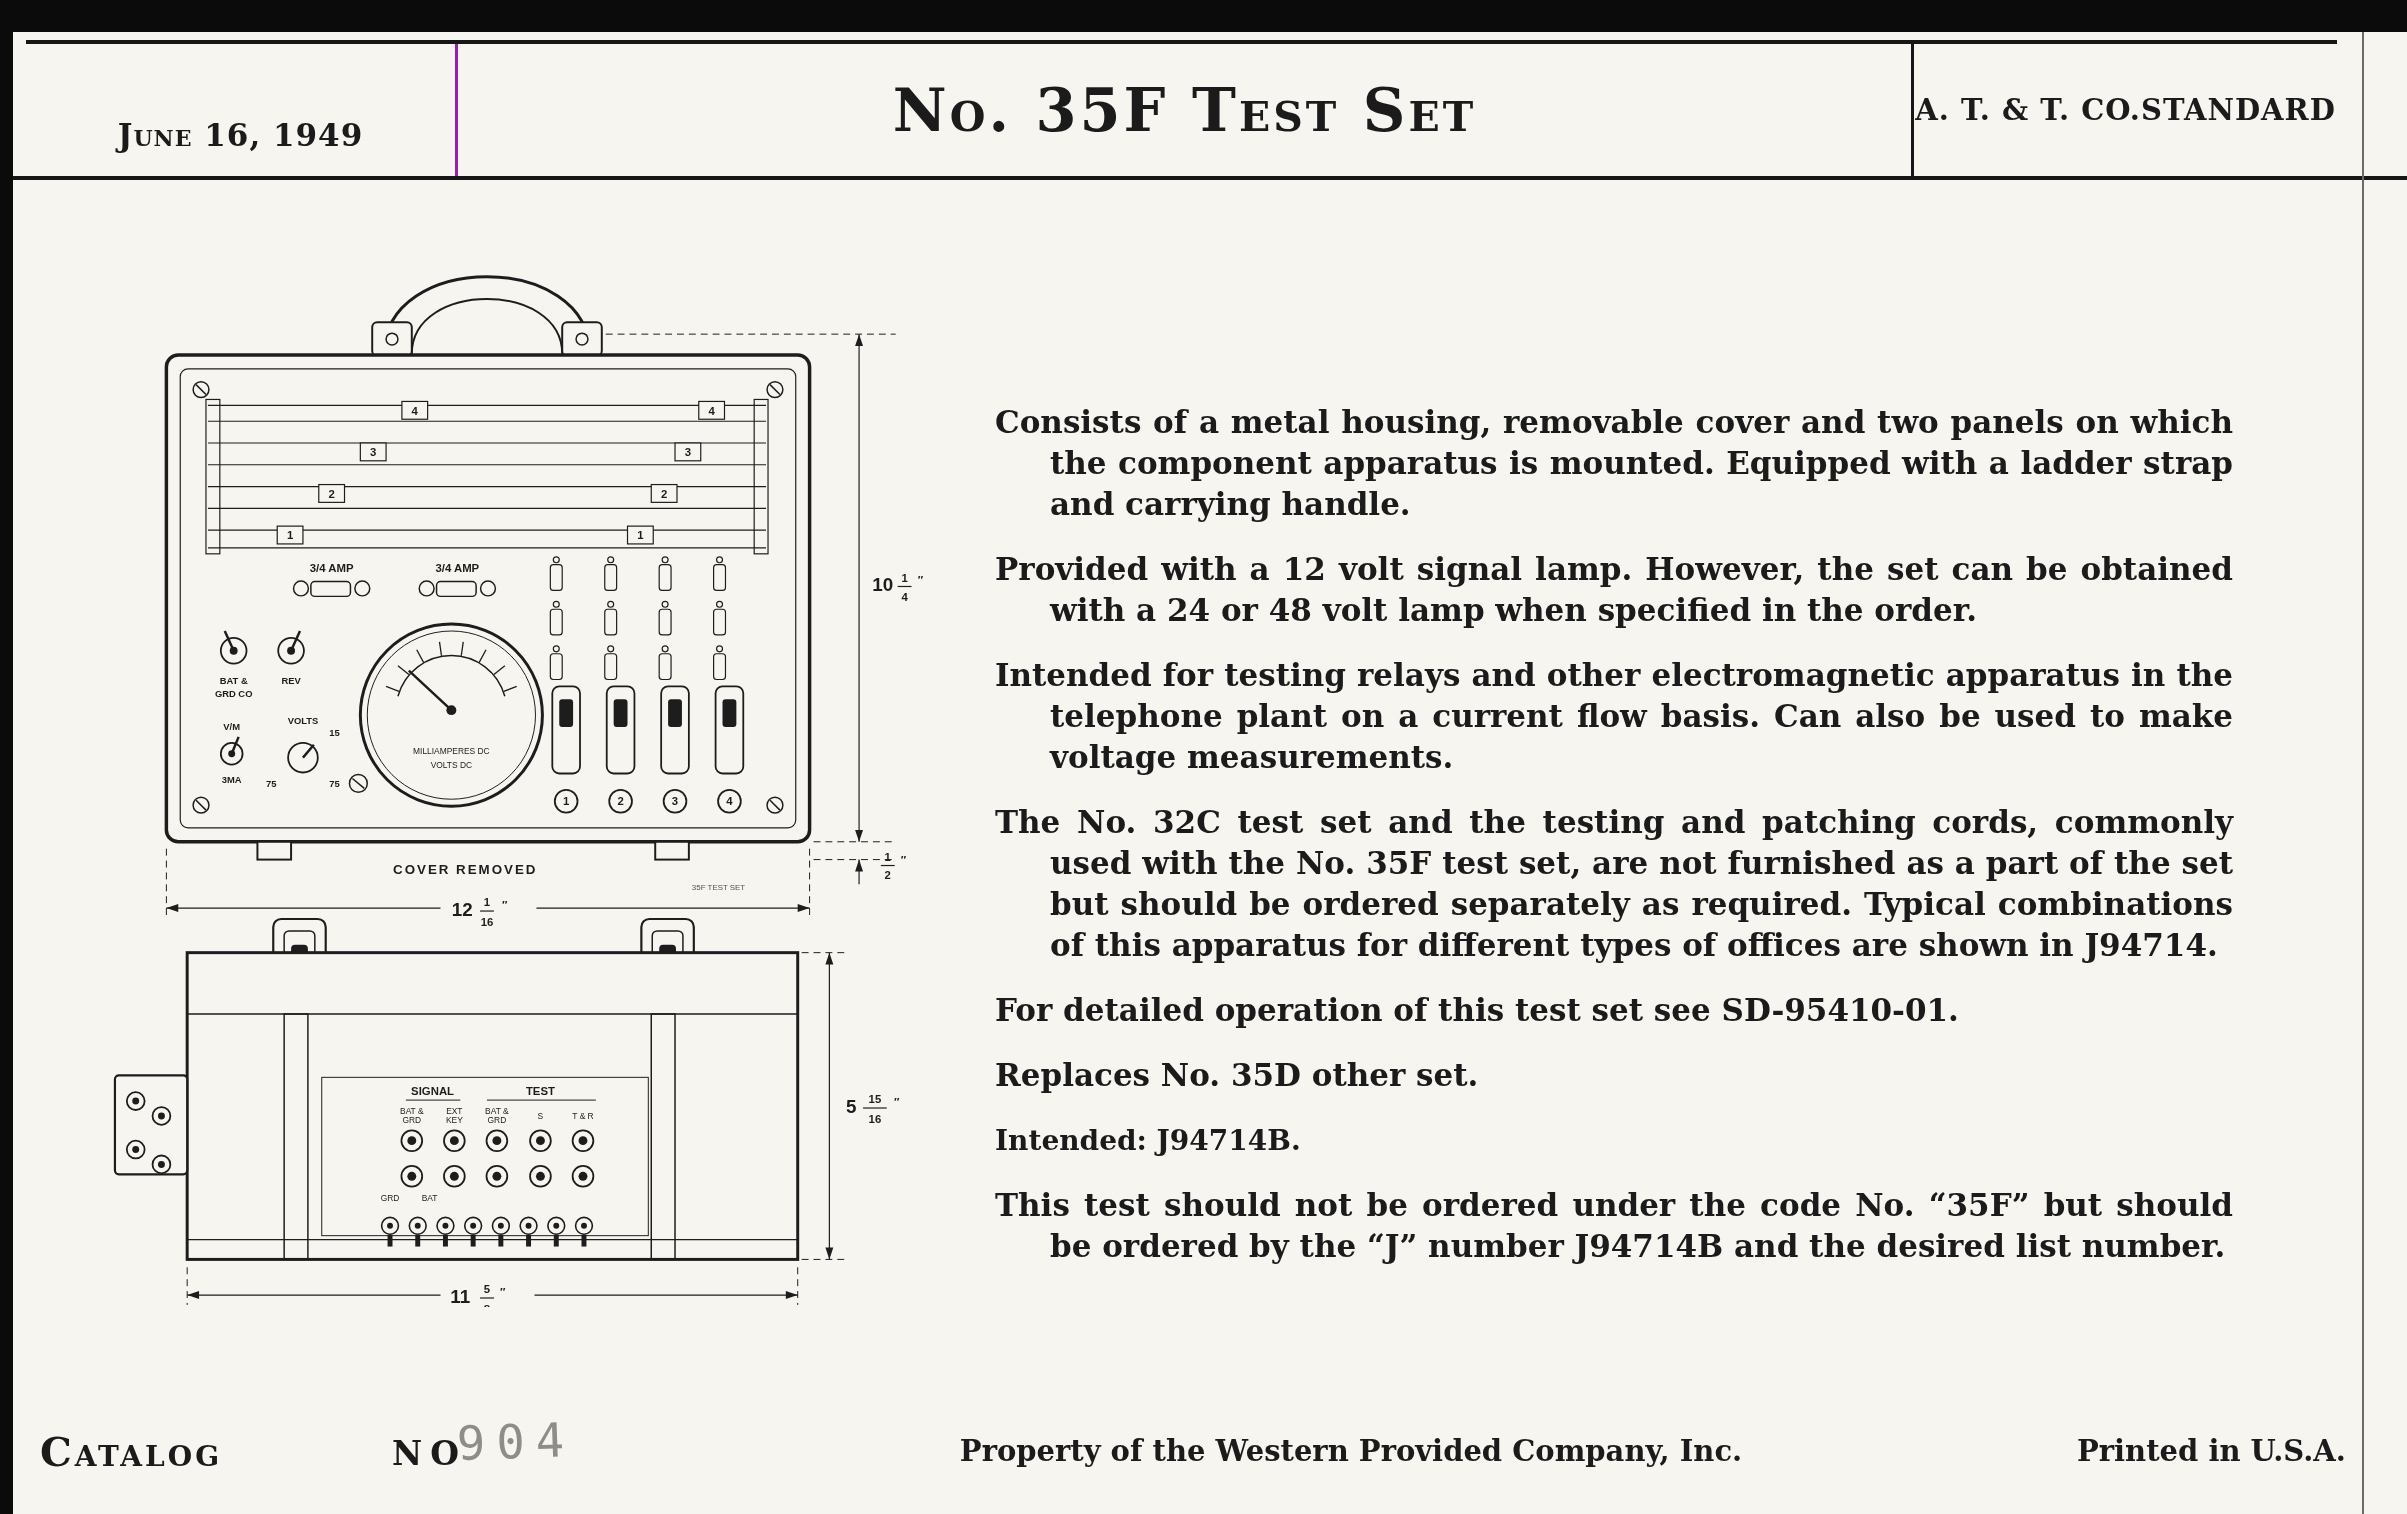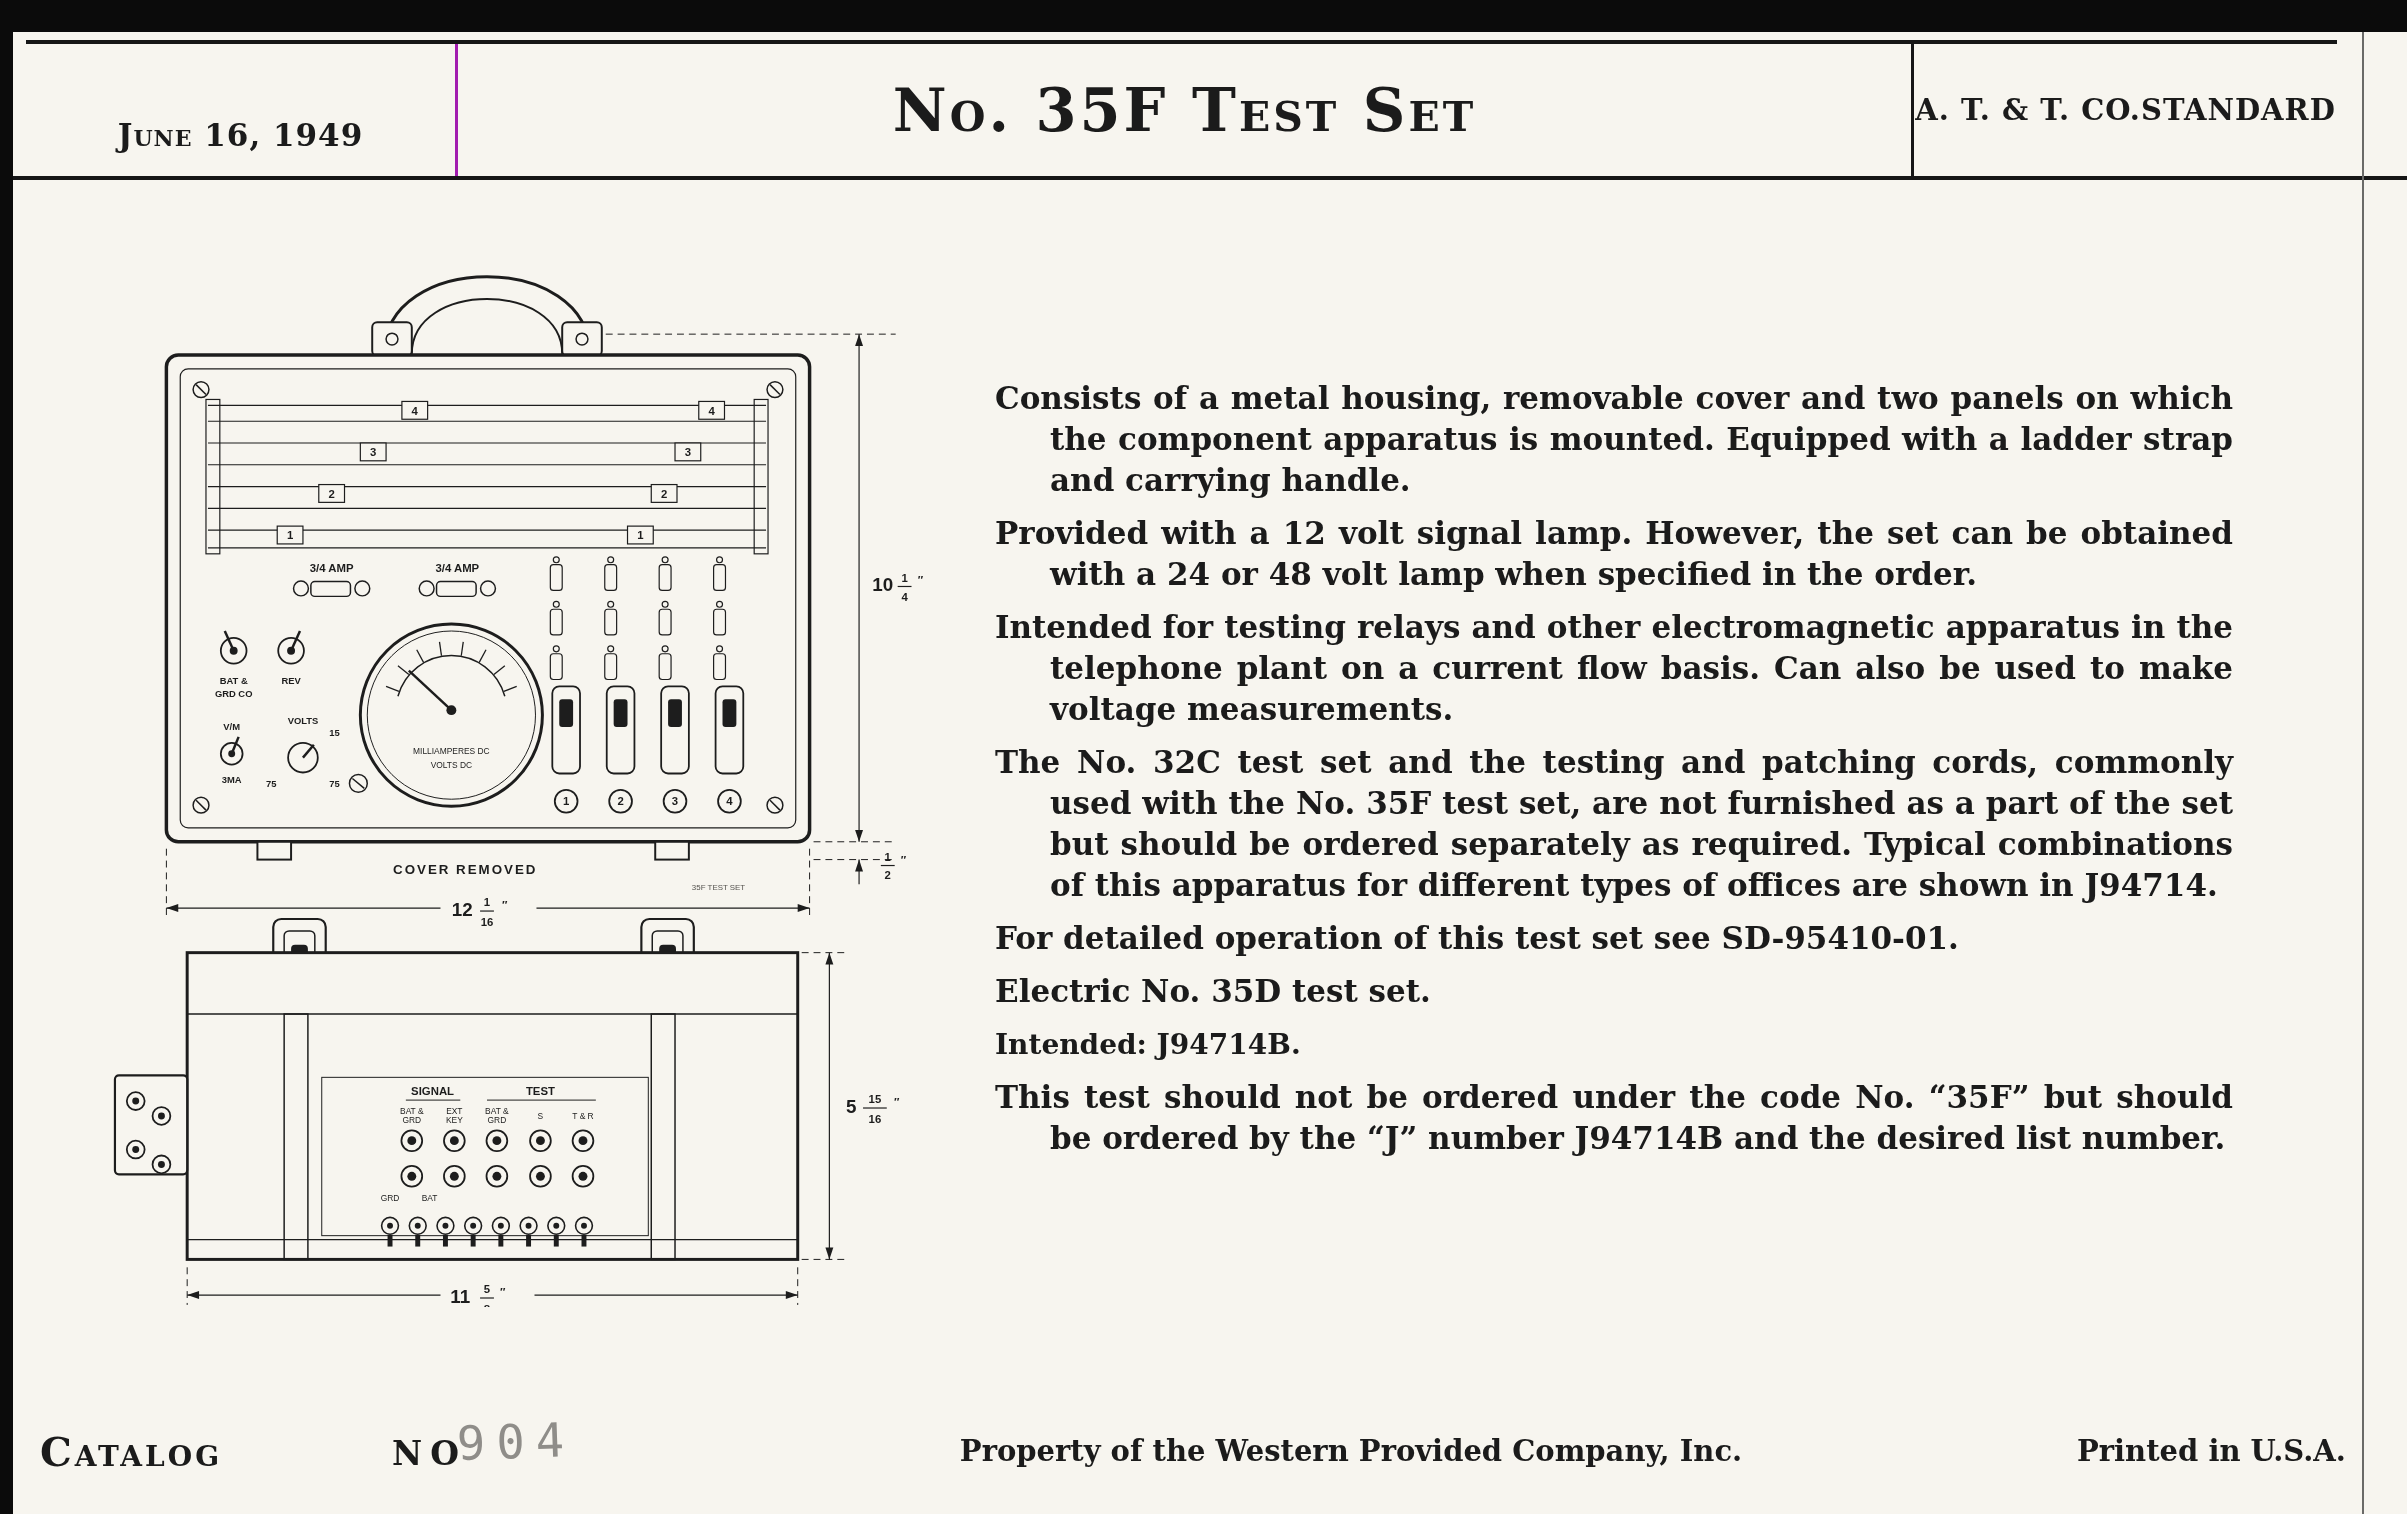--- a/index.html
+++ b/index.html
@@ -39,21 +39,21 @@
   .t9  { font-size:9.5px; font-weight:bold; }
   .t11 { font-size:11.5px; font-weight:bold; }
   .t13 { font-size:13.5px; font-weight:bold; letter-spacing:2px; }
   .t18 { font-size:19px; font-weight:bold; }
   .tfr { font-size:11.5px; font-weight:bold; }
   .tnote { font-size:8px; fill:#55534f; }
 
   
   .description { position:absolute; left:995px; top:378px; width:1238px;
                  font-size:31px; line-height:41px; text-align:justify; }
-  .description p { padding-left:55px; text-indent:-55px; margin-bottom:12px; font-weight:bold; }
+  .description p { padding-left:55px; text-indent:-55px; margin-bottom:12px; font-weight:bold;margin-top:24px; }
   .description p.small { font-size:28px; }
 
   
   .footer-catalog { position:absolute; left:40px;  top:1428px; font-size:40px; font-weight:bold;
                     font-variant:small-caps; letter-spacing:3px; }
   .footer-no      { position:absolute; left:348px; top:1434px; font-size:33px; font-weight:bold; letter-spacing:8px;margin-left:44px; }
   .footer-num     { position:absolute; left:457px; top:1414px; font-size:47px; color:#8f8d89;
                     font-family:"DejaVu Sans Mono", monospace; letter-spacing:11px; transform:rotate(-2deg); }
   .footer-property{ position:absolute; left:955px; top:1434px; width:792px; text-align:center;
                     font-size:29px; font-weight:bold; }
@@ -431,21 +431,21 @@
       </g>
     </svg>
   </section>
 
   <section class="description">
     <p>Consists of a metal housing, removable cover and two panels on which the component apparatus is mounted. Equipped with a ladder strap and carrying handle.</p>
     <p>Provided with a 12 volt signal lamp. However, the set can be obtained with a 24 or 48 volt lamp when specified in the order.</p>
     <p>Intended for testing relays and other electromagnetic apparatus in the telephone plant on a current flow basis. Can also be used to make voltage measurements.</p>
     <p>The No. 32C test set and the testing and patching cords, commonly used with the No. 35F test set, are not furnished as a part of the set but should be ordered separately as required. Typical combinations of this apparatus for different types of offices are shown in J94714.</p>
     <p>For detailed operation of this test set see SD-95410-01.</p>
-    <p>Electric No. 35D test set.</p>
+    <p>Replaces No. 35D other set.</p>
     <p class="small">Intended: J94714B.</p>
     <p>This test should not be ordered under the code No. “35F” but should be ordered by the “J” number J94714B and the desired list number.</p>
   </section>
 
   <div class="footer-catalog">Catalog</div>
   <div class="footer-no">NO</div>
   <div class="footer-num">904</div>
   <div class="footer-property">Property of the Western Provided Company, Inc.</div>
   <div class="footer-printed">Printed in U.S.A.</div>
 

